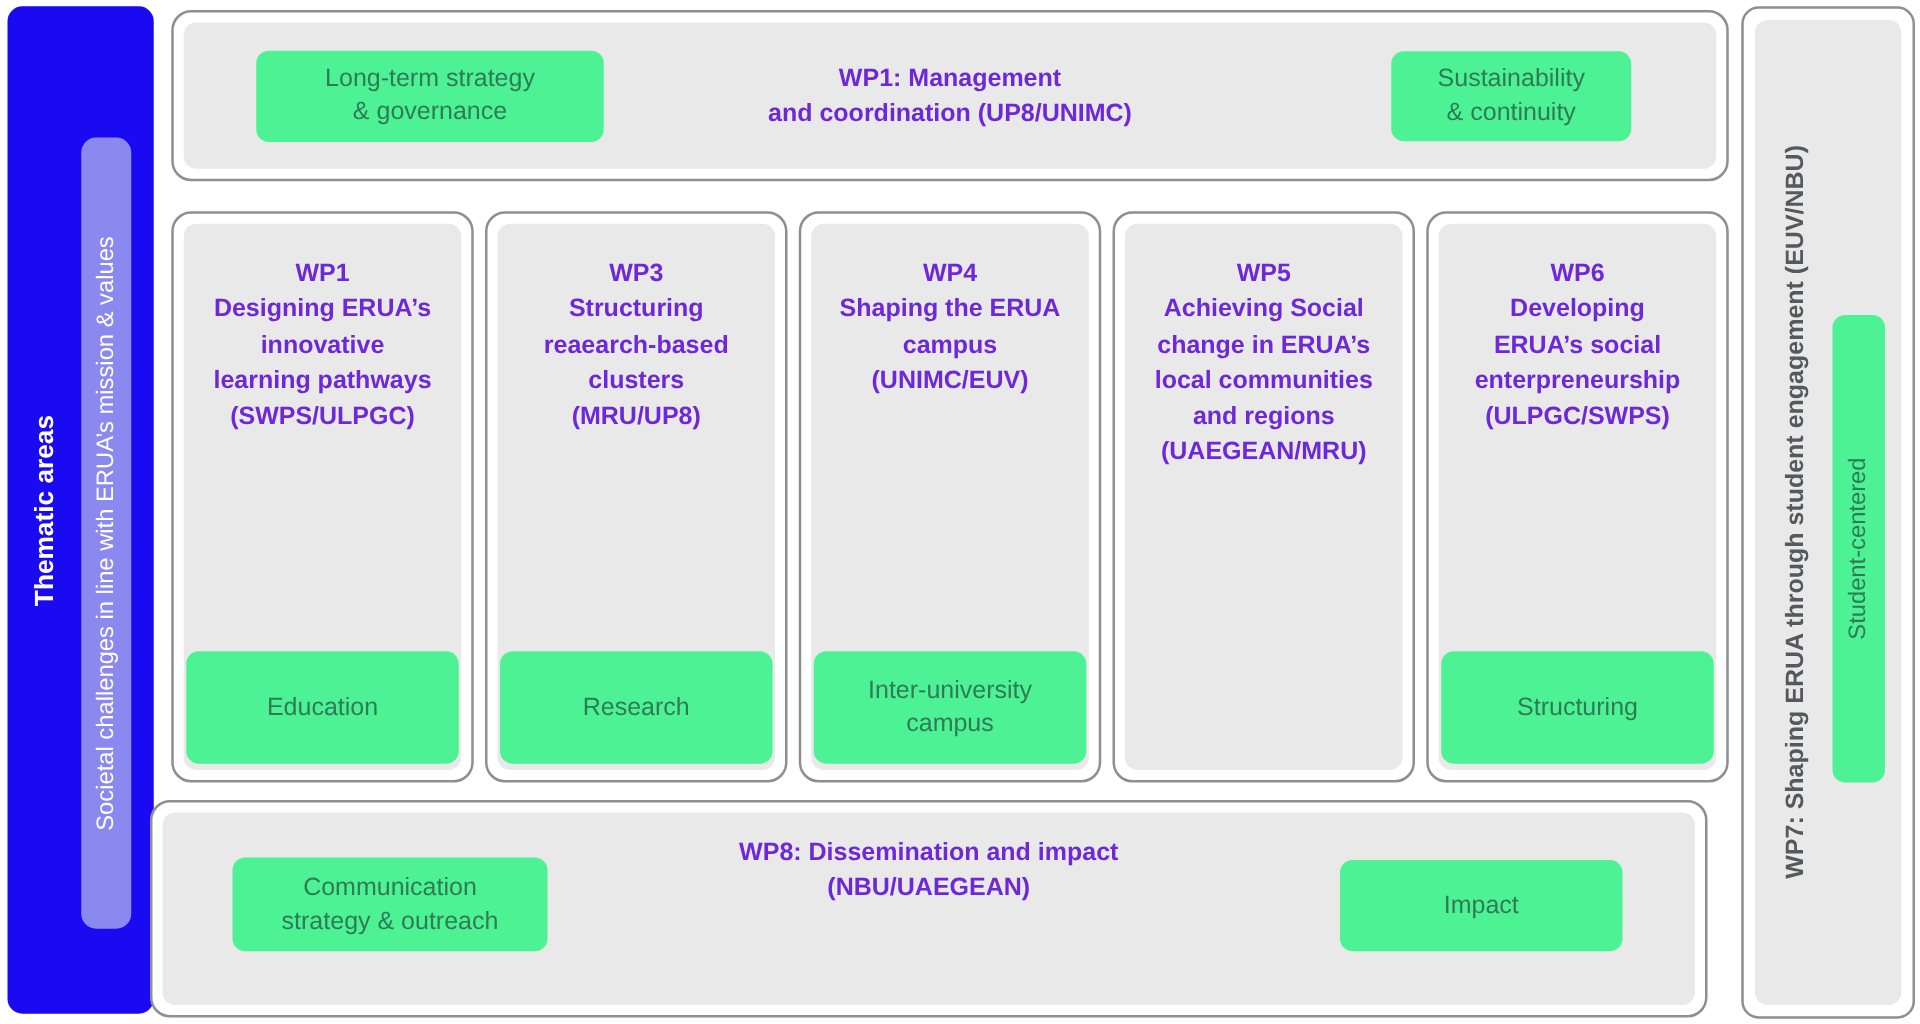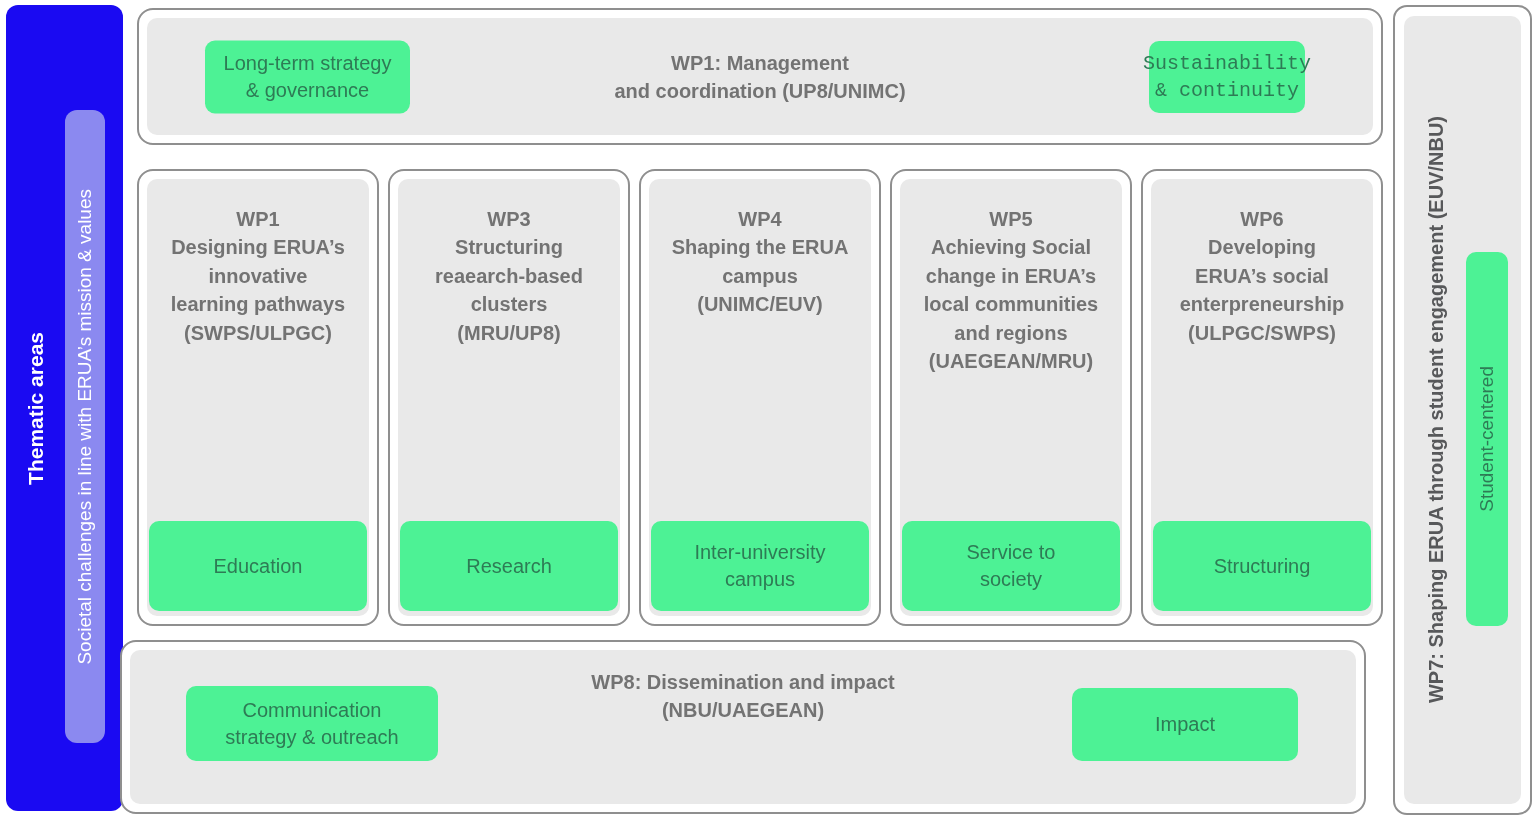--- a/index.html
+++ b/index.html
@@ -9,21 +9,21 @@
     font-family:"Liberation Sans", sans-serif;
   }
   .card{
     position:absolute;background:#ffffff;
     border:2px solid #8f8f8f;border-radius:16px;box-sizing:border-box;
   }
   .panel{
     position:absolute;inset:8px;background:#e9e9e9;border-radius:10px;
   }
   .title{
-    color:#737373;font-weight:bold;text-align:center;white-space:pre-line;
+    color:#6d28d9;font-weight:bold;text-align:center;white-space:pre-line;
     font-size:20px;line-height:1.42;
   }
   .badge{
     background:#4df295;border-radius:10px;color:#2e7b55;
     display:flex;align-items:center;justify-content:center;
     text-align:center;white-space:pre-line;font-size:20px;line-height:1.35;
     box-sizing:border-box;
   }
   .vtext{
     writing-mode:vertical-rl;transform:rotate(180deg);white-space:nowrap;
@@ -39,22 +39,22 @@
   #thematic-wrap .vtext{color:#ffffff;font-weight:bold;font-size:21px;}
   #societal-bar{
     position:absolute;left:59px;top:105px;width:40px;height:633px;
     background:#8b89f0;border-radius:12px;
   }
   #societal-bar .vtext{color:#ffffff;font-size:19px;}
 
   
   #top-card{left:137px;top:8px;width:1246px;height:137px;}
   #top-card .badge{position:absolute;top:50%;transform:translateY(-50%);}
-  #top-badge-left{left:58px;width:205px;height:73px;}
-  #top-badge-right{right:68px;width:156px;height:72px;font-family:Liberation Mono, monospace;}
+  #top-badge-left{left:58px;width:278px;height:73px;}
+  #top-badge-right{right:68px;width:192px;height:72px;}
   #top-title{position:absolute;left:0;right:0;top:50%;transform:translateY(-50%);}
 
   
   #columns{
     position:absolute;left:137px;top:169px;width:1246px;height:457px;
     display:flex;gap:9px;
   }
   .col{
     position:relative;flex:1;background:#ffffff;
     border:2px solid #8f8f8f;border-radius:16px;box-sizing:border-box;
@@ -134,22 +134,20 @@
     </div>
   </div>
   <div class="col">
     <div class="panel">
       <div class="title">WP5
 Achieving Social
 change in ERUA’s
 local communities
 and regions
 (UAEGEAN/MRU)</div>
-      <div class="badge">Service to
-society</div>
     </div>
   </div>
   <div class="col">
     <div class="panel">
       <div class="title">WP6
 Developing
 ERUA’s social
 enterpreneurship
 (ULPGC/SWPS)</div>
       <div class="badge">Structuring</div>

